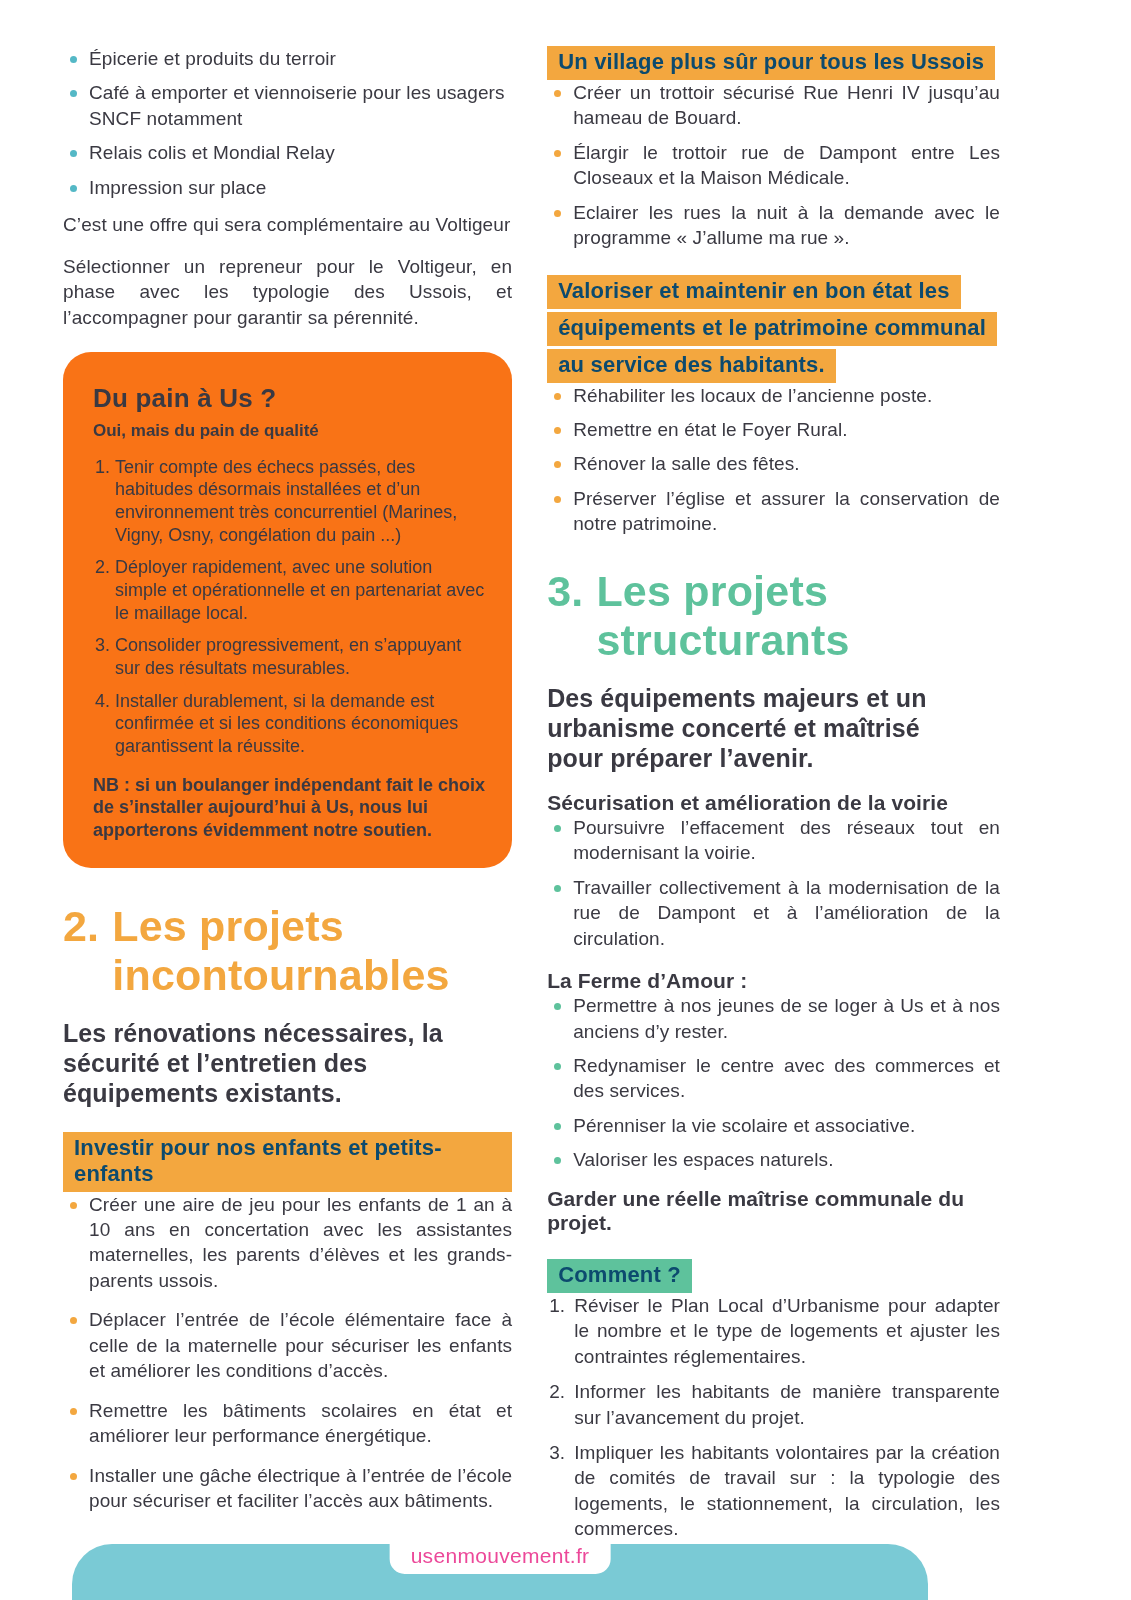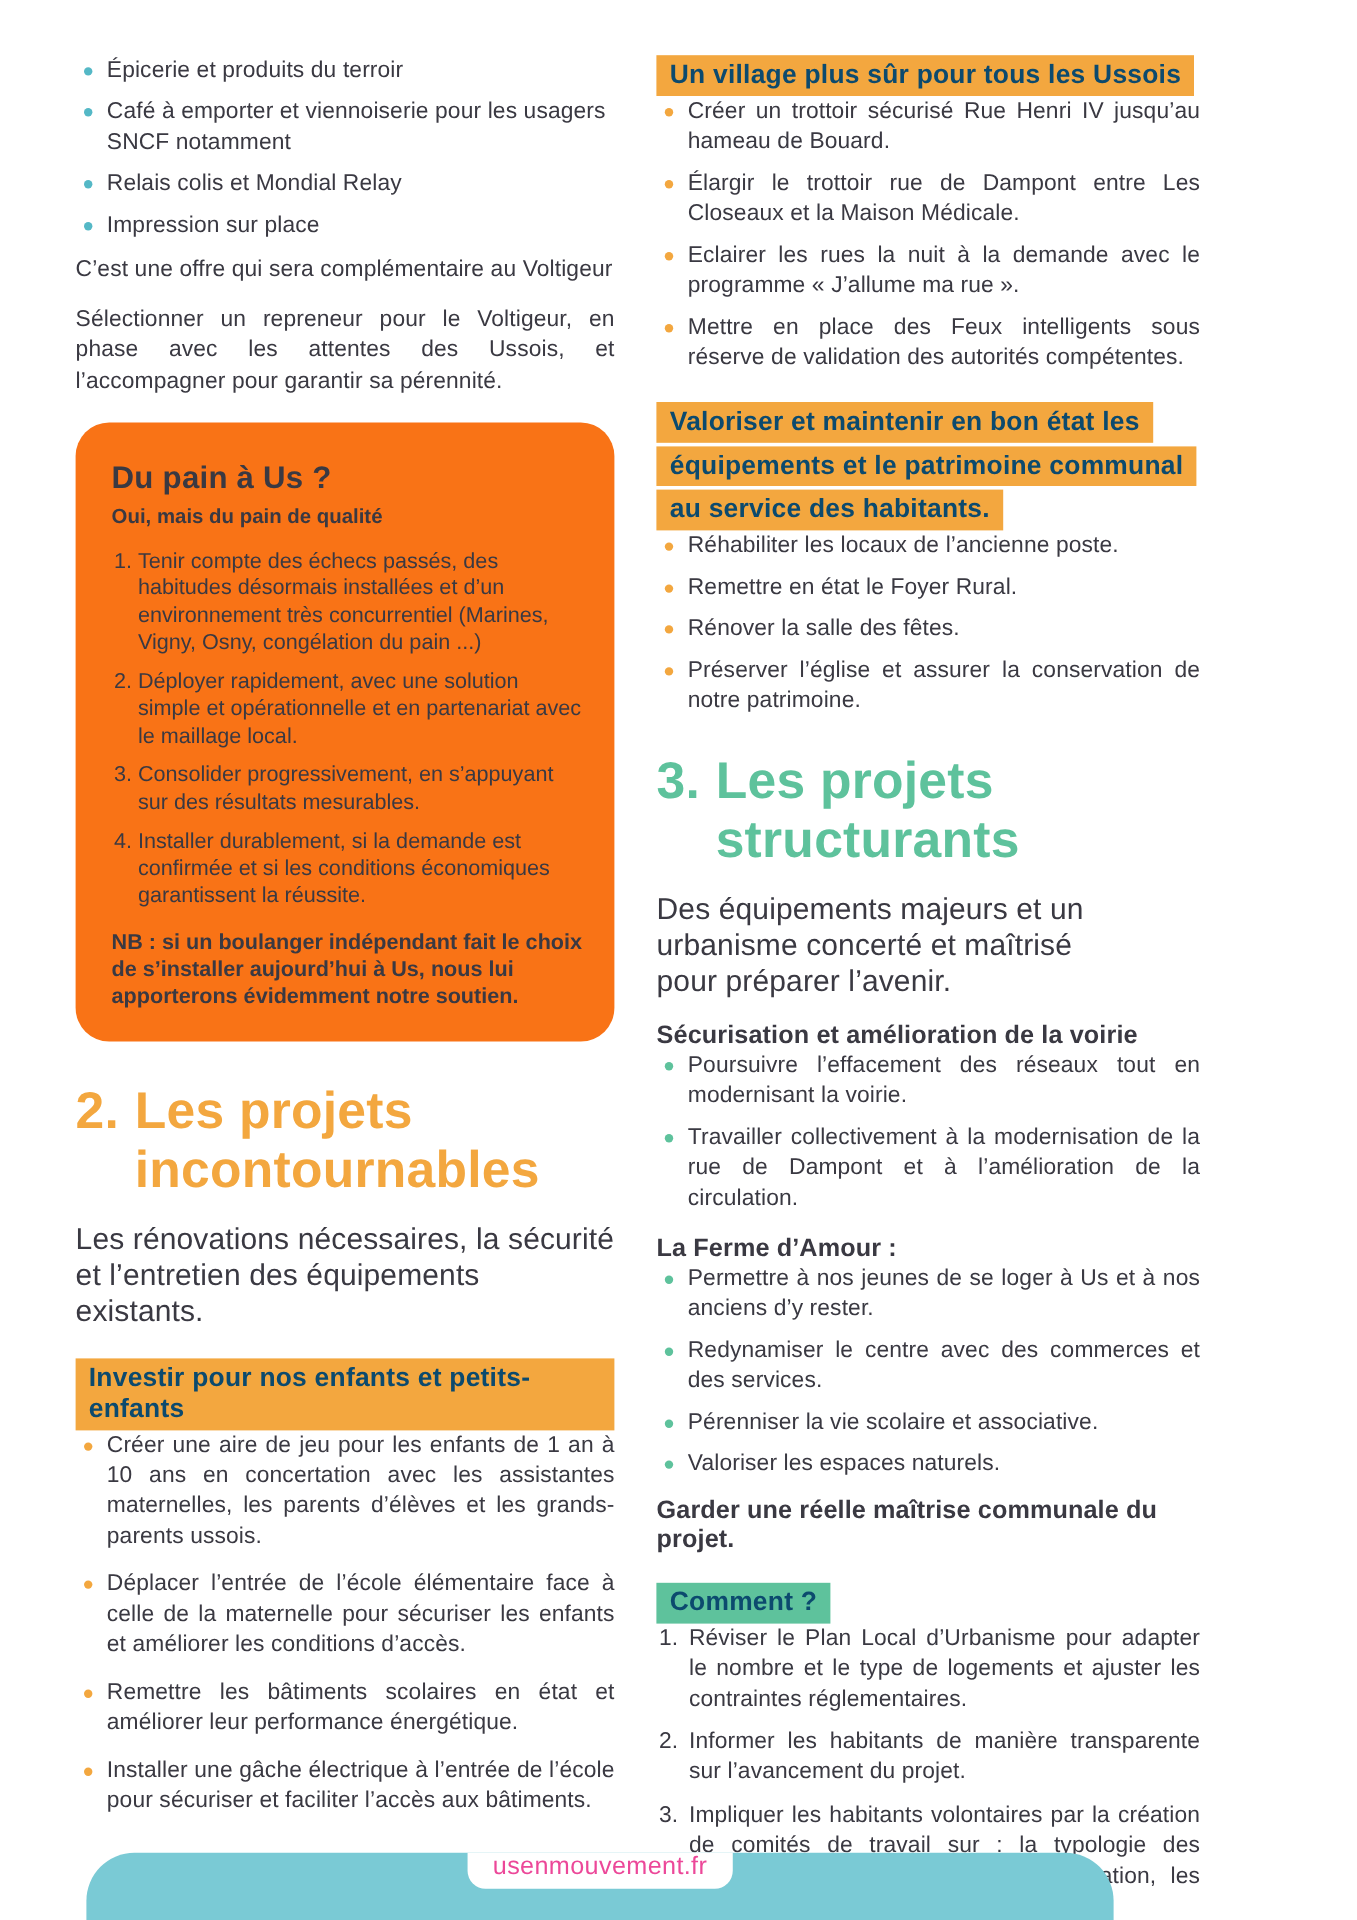--- a/index.html
+++ b/index.html
@@ -57,21 +57,21 @@
   .callout ol.nlist li{padding-left:22px;}
   .callout-nb{font-weight:700;margin-top:16px;line-height:1.26;}
 
   
   .sec-heading{display:flex;gap:13px;font-size:43px;font-weight:700;line-height:1.14;letter-spacing:.2px;}
   .sec-heading .num{flex:0 0 auto;}
   .sec-orange{color:#F3A73F;}
   .sec-teal{color:#5EC29C;}
   .sec2{margin-top:34px;}
   .sec3{margin-top:30px;}
-  .sec-subtitle{font-size:25px;font-weight:400;line-height:1.2;letter-spacing:.1px;margin-top:18px;}
+  .sec-subtitle{font-size:25px;font-weight:700;line-height:1.2;letter-spacing:.1px;margin-top:18px;}
 
   
   .hl{display:inline-block;color:#0c4a6e;font-weight:700;font-size:22px;line-height:1.18;padding:3px 11px 5px;letter-spacing:.2px;}
   .hl-orange{background:#F3A73F;}
   .hl-teal{background:#5EC29C;}
   .hl-stack{display:flex;flex-direction:column;align-items:flex-start;gap:3px;}
   .hl-wrap{margin-top:24px;}
 
   .minor-heading{font-size:21px;font-weight:700;letter-spacing:.1px;margin-top:18px;}
   .bold-statement{font-size:21px;font-weight:700;letter-spacing:.1px;margin-top:14px;}
@@ -100,21 +100,21 @@
     <div class="col col-left">
 
       <ul class="blist c-cyan body-txt">
         <li><span>Épicerie et produits du terroir</span></li>
         <li><span>Café à emporter et viennoiserie pour les usagers SNCF notamment</span></li>
         <li><span>Relais colis et Mondial Relay</span></li>
         <li><span>Impression sur place</span></li>
       </ul>
 
       <p class="body-txt mt12">C’est une offre qui sera complémentaire au Voltigeur</p>
-      <p class="body-txt justify mt16">Sélectionner un repreneur pour le Voltigeur, en phase avec les attentes des Ussois, et l’accompagner pour garantir sa pérennité.</p>
+      <p class="body-txt justify mt16">Sélectionner un repreneur pour le Voltigeur, en phase avec les typologie des Ussois, et l’accompagner pour garantir sa pérennité.</p>
 
       <div class="callout">
         <div class="callout-title">Du pain à Us ?</div>
         <div class="callout-sub">
           <div>Oui, mais du pain de qualité</div>
         </div>
         <ol class="nlist">
           <li>Tenir compte des échecs passés, des habitudes désormais installées et d’un environnement très concurrentiel (Marines, Vigny, Osny, congélation du pain ...)</li>
           <li>Déployer rapidement, avec une solution simple et opérationnelle et en partenariat avec le maillage local.</li>
           <li>Consolider progressivement, en s’appuyant sur des résultats mesurables.</li>
@@ -146,21 +146,20 @@
     </div>
 
     <div class="col col-right">
 
       <span class="hl hl-orange">Un village plus sûr pour tous les Ussois</span>
 
       <ul class="blist c-orange body-txt justify list-gap">
         <li>Créer un trottoir sécurisé Rue Henri IV jusqu’au hameau de Bouard.</li>
         <li>Élargir le trottoir rue de Dampont entre Les Closeaux et la Maison Médicale.</li>
         <li>Eclairer les rues la nuit à la demande avec le programme « J’allume ma rue ».</li>
-        <li>Mettre en place des Feux intelligents sous réserve de validation des autorités compétentes.</li>
       </ul>
 
       <div class="hl-stack hl-wrap">
         <span class="hl hl-orange">Valoriser et maintenir en bon état les</span>
         <span class="hl hl-orange">équipements et le patrimoine communal</span>
         <span class="hl hl-orange">au service des habitants.</span>
       </div>
 
       <ul class="blist c-orange body-txt justify list-gap">
         <li>Réhabiliter les locaux de l’ancienne poste.</li>

